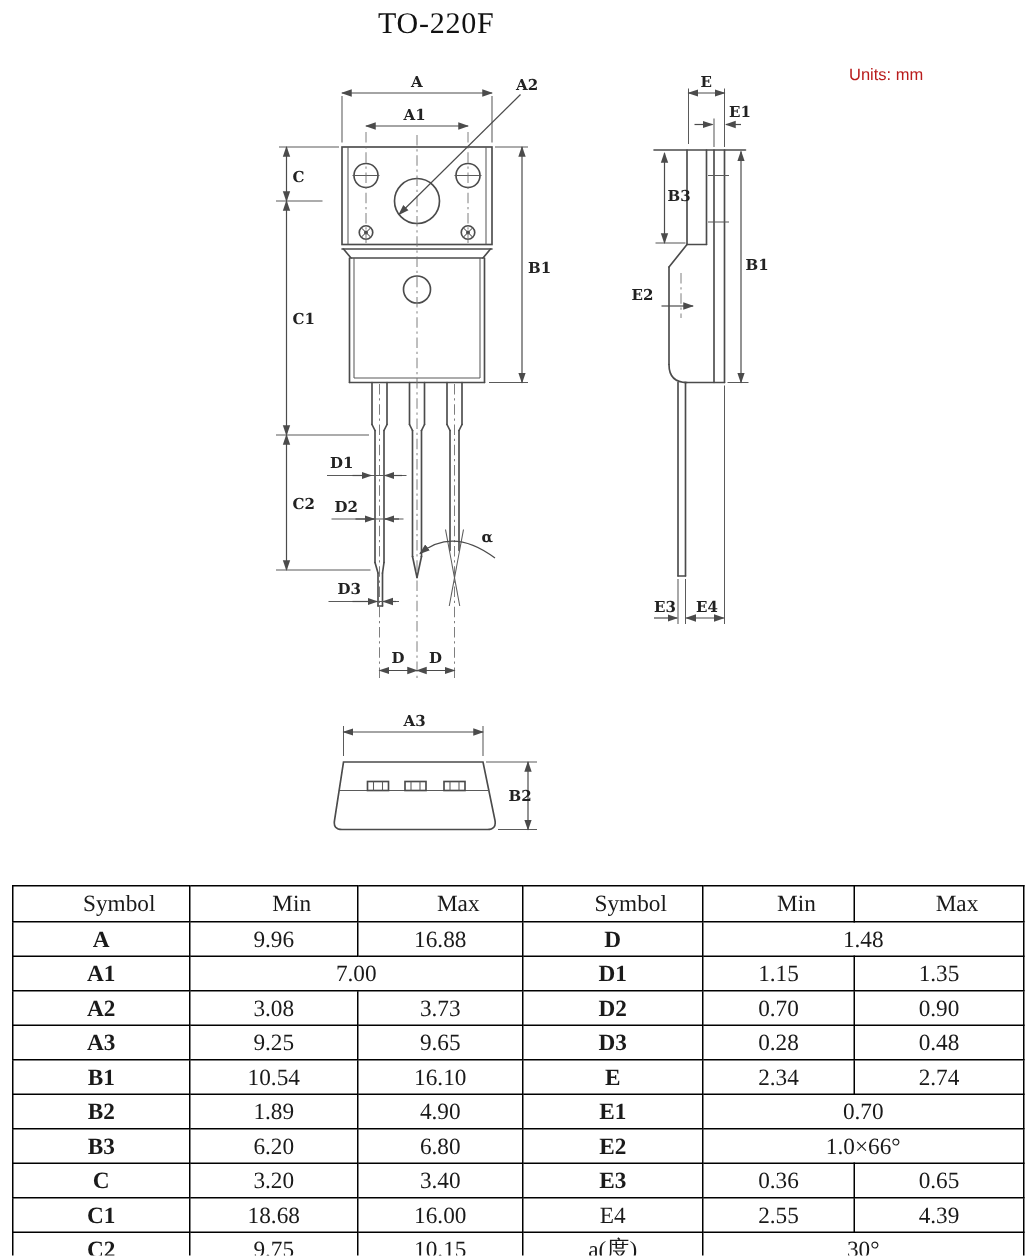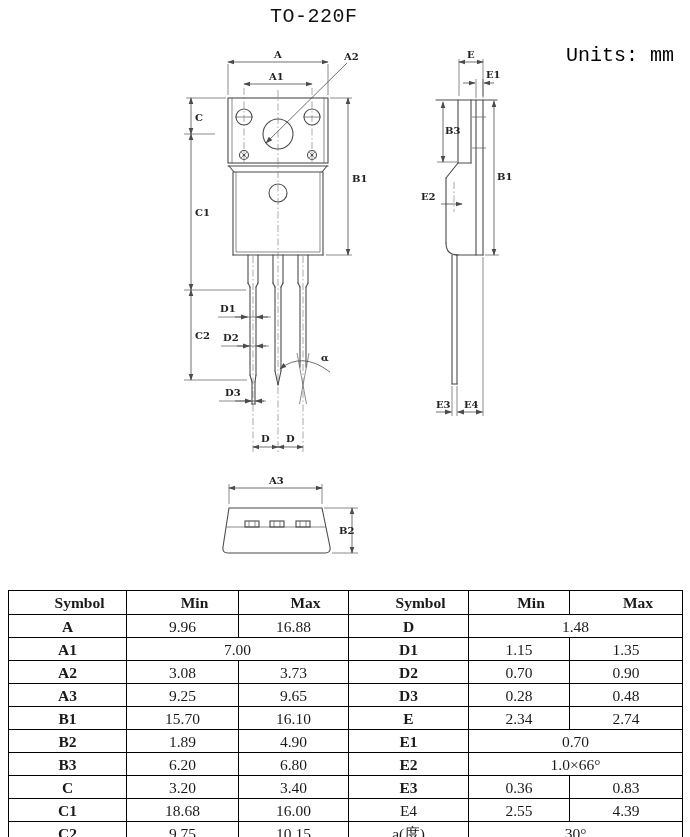--- a/index.html
+++ b/index.html
@@ -1,35 +1,35 @@
 <!DOCTYPE html>
 <html><head>
 <meta charset="utf-8">
 <style>
   html,body{margin:0;padding:0;}
   body{width:690px;height:837px;background:#ffffff;position:relative;
        font-family:"Liberation Serif",serif;color:#1a1a1a;overflow:hidden;}
-  .page-title{position:absolute;left:270px;top:5px;
-       font-family:Liberation Mono, monospace;font-size:20px;color:#111;letter-spacing:.5px;}
+  .page-title{position:absolute;left:252px;top:5px;
+       font-family:Liberation Serif, serif;font-size:20px;color:#111;letter-spacing:.5px;}
   .units-label{position:absolute;left:566px;top:44px;
-       font-family:Liberation Mono, monospace;font-size:20px;color:#000000;}
+       font-family:Liberation Sans, sans-serif;font-size:11px;color:#b91c1c;}
   svg.drawing{position:absolute;left:0;top:0;}
   
   .ol{stroke:#4b4b4b;stroke-width:1.1;fill:none;stroke-linecap:round;}
   .th{stroke:#5a5a5a;stroke-width:.7;fill:none;}
   .dim{stroke:#4b4b4b;stroke-width:.8;fill:none;}
   .cl{stroke:#6f6f6f;stroke-width:.6;stroke-dasharray:7 2.5 1.5 2.5;fill:none;}
   .dot{fill:#4b4b4b;stroke:none;}
   svg text{font-family:"DejaVu Serif",serif;font-size:10px;font-weight:bold;fill:#222;}
   
   table.dims{position:absolute;left:8px;top:590px;width:674px;border-collapse:collapse;
        table-layout:fixed;background:#fff;}
   .dims th,.dims td{border:1px solid #000;text-align:center;vertical-align:middle;
        padding:0;height:22px;font-size:15.5px;font-weight:400;line-height:21px;overflow:hidden;}
-  .dims thead th{height:23px;font-weight:700;padding-left:24px;}
+  .dims thead th{height:23px;font-weight:400;padding-left:24px;}
   .dims td.sym{font-weight:700;}
   .dims td.sym.plain{font-weight:400;}
 </style>
 </head>
 <body>
 
 <div class="page-title">TO-220F</div>
 <div class="units-label">Units: mm</div>
 
 <svg class="drawing" width="690" height="585" viewBox="0 0 690 585">
@@ -310,21 +310,21 @@
     <tr>
       <td class="sym">A3</td>
       <td>9.25</td>
       <td>9.65</td>
       <td class="sym">D3</td>
       <td>0.28</td>
       <td>0.48</td>
     </tr>
     <tr>
       <td class="sym">B1</td>
-      <td>15.70</td>
+      <td>10.54</td>
       <td>16.10</td>
       <td class="sym">E</td>
       <td>2.34</td>
       <td>2.74</td>
     </tr>
     <tr>
       <td class="sym">B2</td>
       <td>1.89</td>
       <td>4.90</td>
       <td class="sym">E1</td>
@@ -336,21 +336,21 @@
       <td>6.80</td>
       <td class="sym">E2</td>
       <td colspan="2">1.0×66°</td>
     </tr>
     <tr>
       <td class="sym">C</td>
       <td>3.20</td>
       <td>3.40</td>
       <td class="sym">E3</td>
       <td>0.36</td>
-      <td>0.83</td>
+      <td>0.65</td>
     </tr>
     <tr>
       <td class="sym">C1</td>
       <td>18.68</td>
       <td>16.00</td>
       <td class="sym plain">E4</td>
       <td>2.55</td>
       <td>4.39</td>
     </tr>
     <tr>

